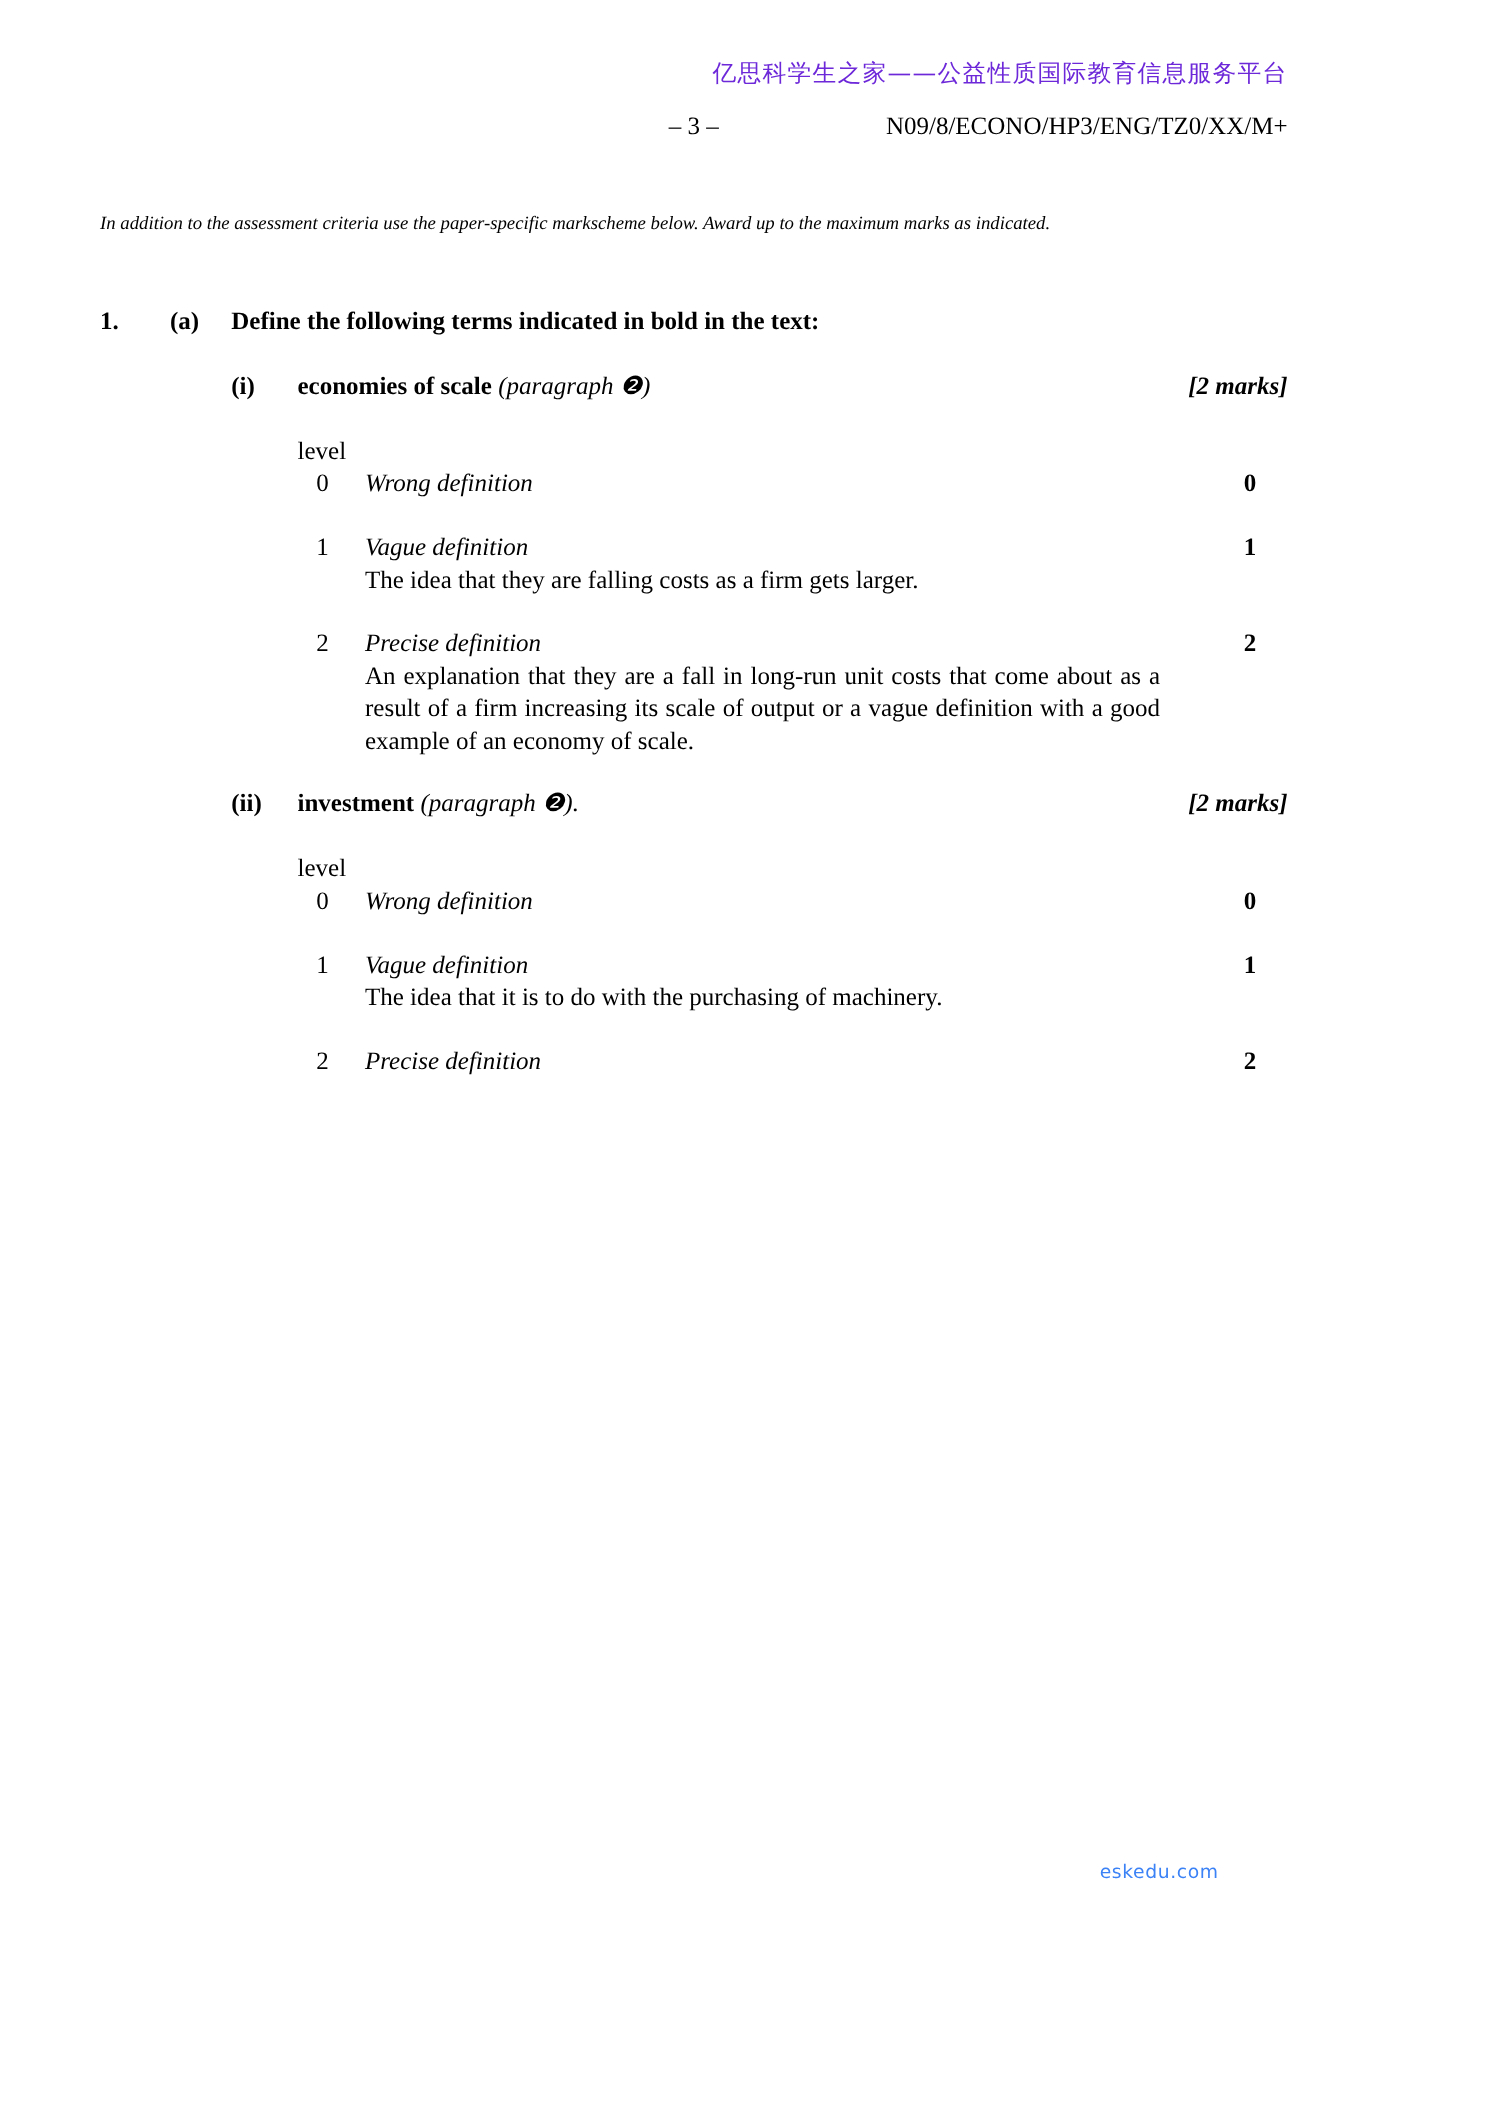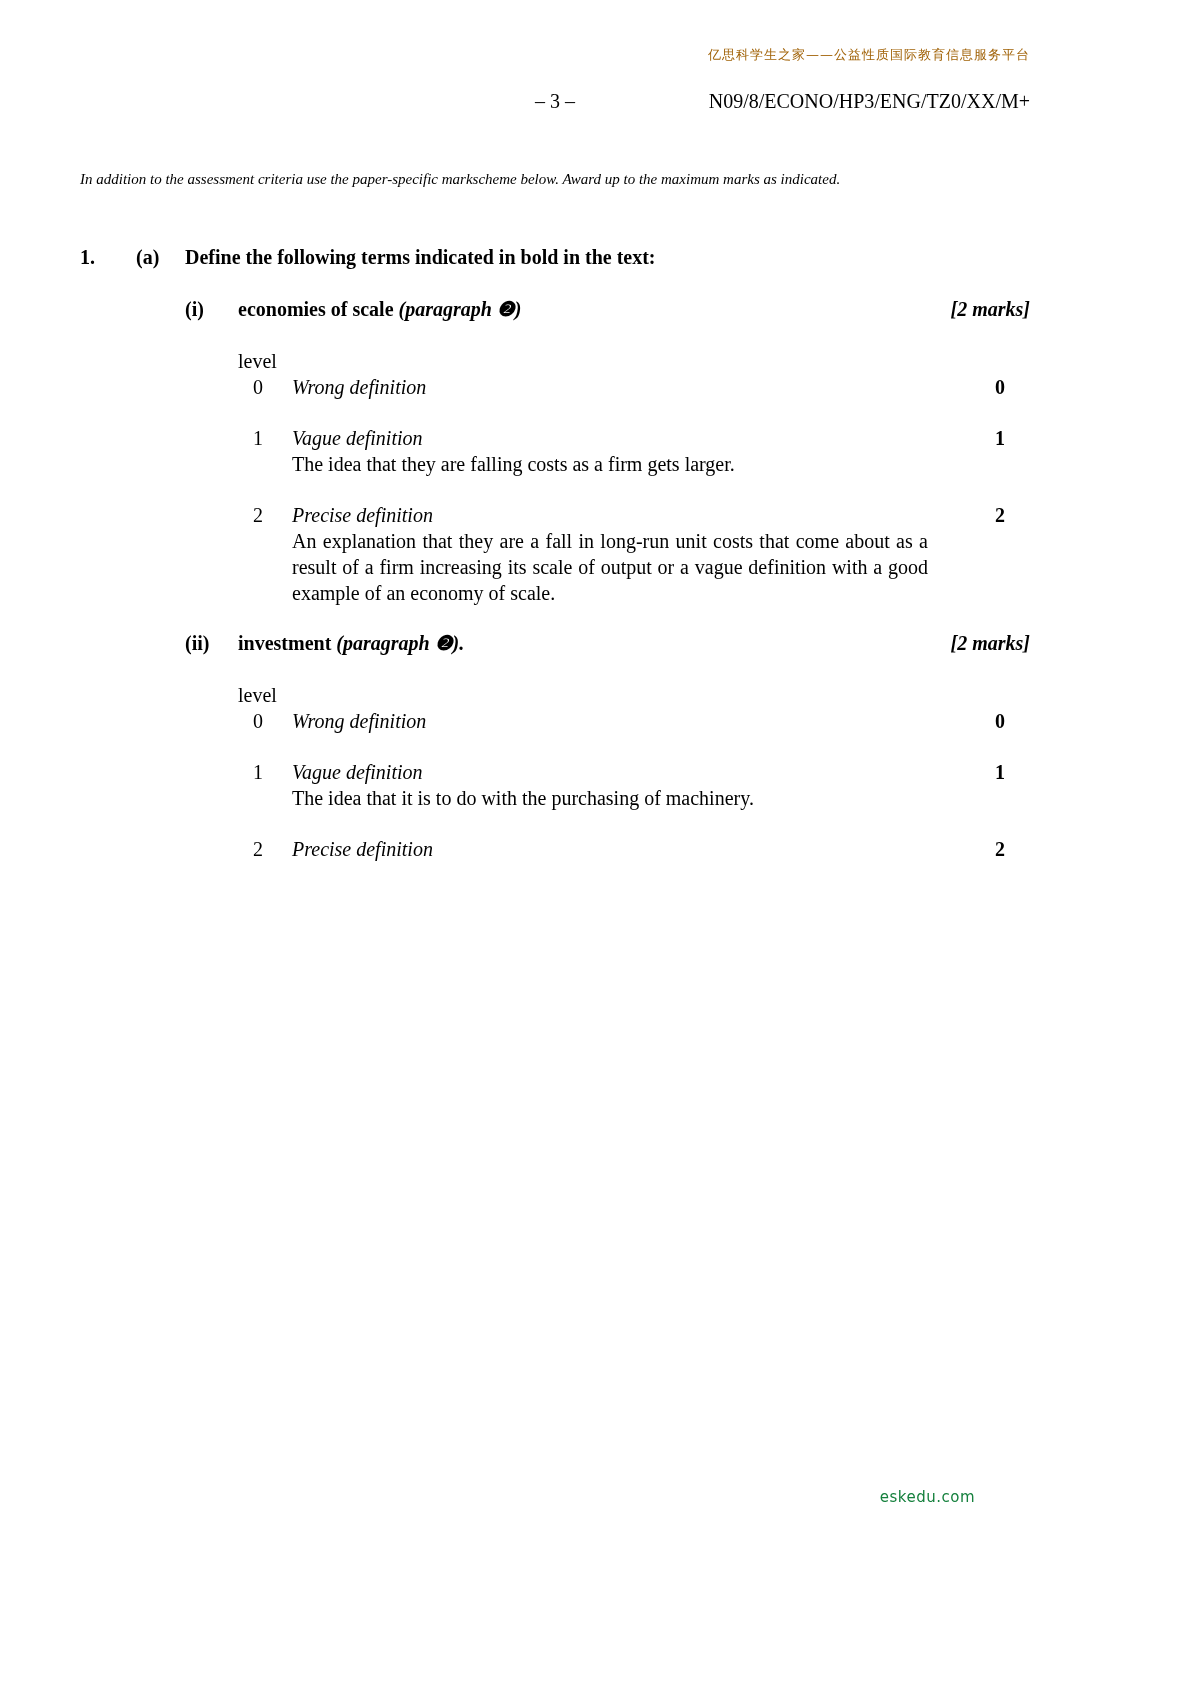--- a/index.html
+++ b/index.html
@@ -10,26 +10,26 @@
     color: #000000;
     position: relative;
     overflow: hidden;
   }
   .page { position: absolute; inset: 0; width: 1191px; height: 1685px; background:#fff; }
 
   
   .wm-top {
     position: absolute; top: 46px; right: 161px;
     font-family: "DejaVu Sans", sans-serif;
-    font-size: 13px; color: #a16207; letter-spacing: 1px;
+    font-size: 19px; color: #6d28d9; letter-spacing: 1px;
   }
   .wm-bottom {
     position: absolute; top: 1488px; right: 216px;
     font-family: "DejaVu Sans", sans-serif;
-    font-size: 15px; color: #15803d; letter-spacing: 0.5px;
+    font-size: 15px; color: #3b82f6; letter-spacing: 0.5px;
   }
 
   
   .header {
     position: absolute; top: 88px; left: 80px; width: 950px;
     height: 26px; font-size: 20px; line-height: 26px;
   }
   .pageno { position: absolute; left: 0; right: 0; text-align: center; }
   .doccode { position: absolute; right: 0; }
 
@@ -50,21 +50,21 @@
   .q-prompt { display: inline-block; padding-left: 105px; }
 
   
   .section { position: absolute; left: 80px; width: 950px; font-size: 20px; line-height: 26px; }
   .sec-i  { top: 296px; }
   .sec-ii { top: 630px; }
 
   .sub-heading { position: relative; padding-left: 158px; height: 26px; }
   .sub-label   { position: absolute; left: 105px; font-weight: bold; }
   .term-bold   { font-weight: bold; }
-  .term-ref    { font-weight: bold; font-style: italic; }
+  .term-ref    { font-weight: normal; font-style: italic; }
   .sub-marks   { position: absolute; right: 0; font-weight: bold; font-style: italic; }
 
   .level-block { margin-top: 26px; margin-left: 158px; position: relative; }
   .level-word  { line-height: 26px; }
 
   .level-row { position: relative; padding-left: 54px; margin-bottom: 25px; }
   .level-row:last-child { margin-bottom: 0; }
   .level-num { position: absolute; left: 15px; top: 0; }
   .level-title-line { position: relative; line-height: 26px; }
   .level-title { font-style: italic; }

